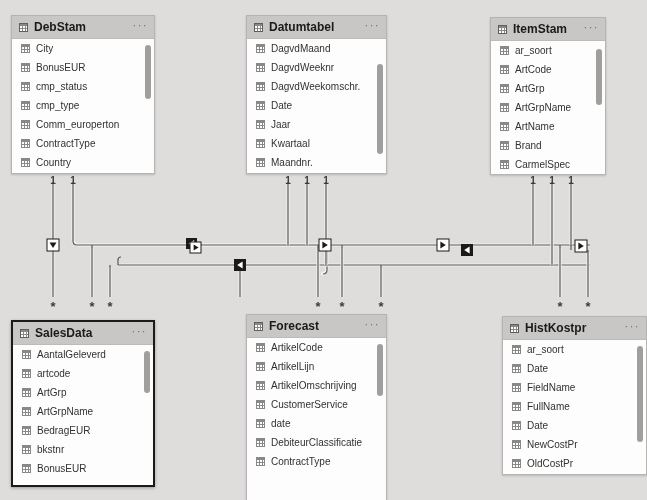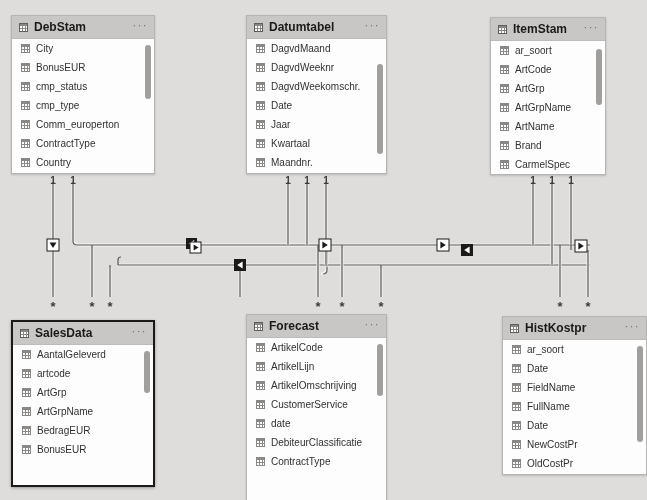--- a/index.html
+++ b/index.html
@@ -398,20 +398,24 @@
           <div class="field">
             <span class="gicon"></span>
             <span class="field-name">ArtGrpName</span>
           </div>
           <div class="field">
             <span class="gicon"></span>
             <span class="field-name">BedragEUR</span>
           </div>
           <div class="field">
             <span class="gicon"></span>
+            <span class="field-name">bkstnr</span>
+          </div>
+          <div class="field">
+            <span class="gicon"></span>
             <span class="field-name">BonusEUR</span>
           </div>
           <div class="vscroll">
             <div class="vthumb" style="top: 4px; height: 42px;"></div>
           </div>
         </div>
       </div>
       <div class="tbl" style="left: 246px; top: 314px; width: 141px; height: 203px;">
         <div class="tbl-header">
           <span class="gicon hdr"></span>

